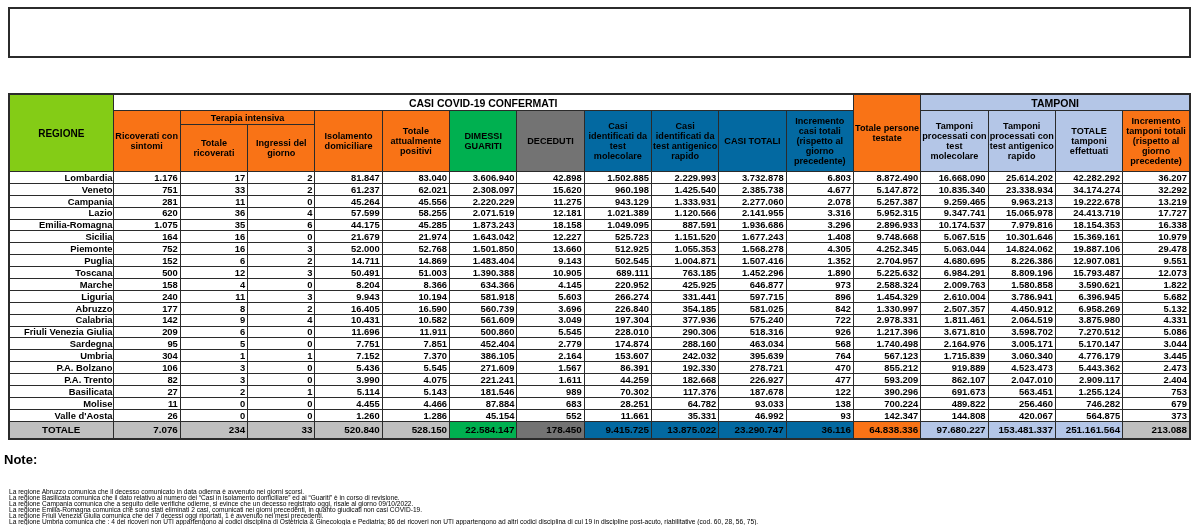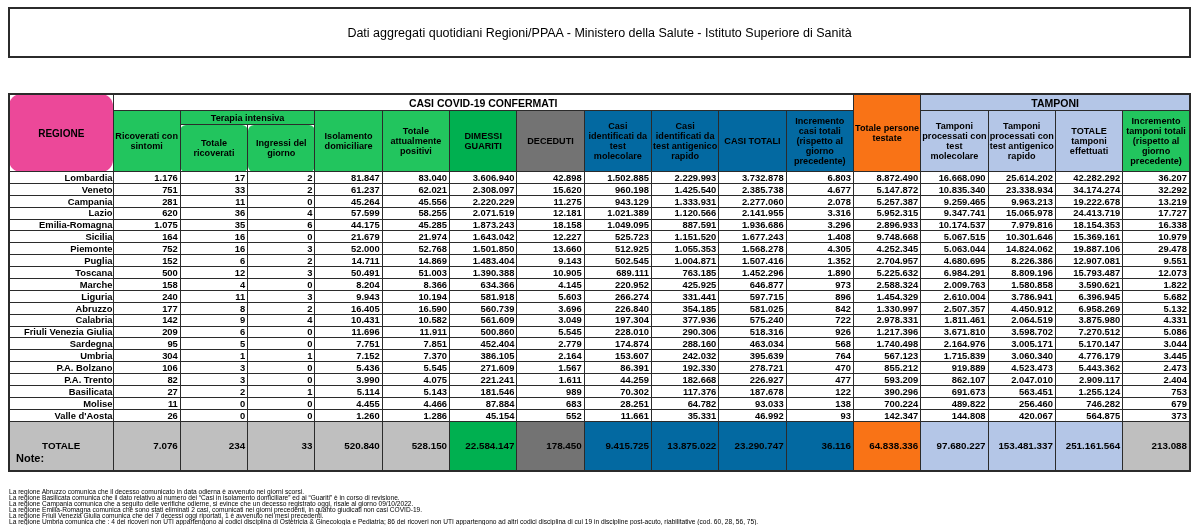--- a/index.html
+++ b/index.html
@@ -16,43 +16,42 @@
   table.data-table {
     position:absolute; left:8px; top:93px; width:1183px;
     border-collapse:collapse; table-layout:fixed;
   }
   table.data-table { border:2px solid #2b2b2b; }
   th, td { border:1px solid #2b2b2b; font-weight:bold; overflow:hidden; }
   thead th { text-align:center; vertical-align:middle; padding:0 1px; }
   .gh { font-size:10.5px; height:15px; }
   .sub { font-size:9.1px; line-height:1.1; }
   .ti-row th { height:13px; }
-  .sub-row th { height:46px;border-radius:6px; }
+  .sub-row th { height:46px; }
   th.regione-head { font-size:10px; }
   tbody td { font-size:9.4px; height:10.9px; line-height:1; padding:0 2px 0 0; text-align:right; white-space:nowrap; background:#fff; }
   tbody td.region { text-align:right; padding:0 0 0 2px; }
   tfoot td { font-size:9.8px; height:16px; line-height:1; text-align:right; padding:0 2px 0 0; white-space:nowrap; }
-  tfoot td.region { text-align:center; padding:16px; }
-  .bg-dgray  { background:#ec4899;border-radius:12px; }
-  .bg-gray   { background:#22c55e; }
+  tfoot td.region { text-align:center; padding:0; }
+  .bg-dgray  { background:#84cc16; }
+  .bg-gray   { background:#f97316; }
   .bg-green  { background:#00b050; }
   .bg-red    { background:#737373; }
   .bg-amber  { background:#0369a1; }
   .bg-cyan   { background:#f97316; }
   .bg-peri   { background:#b4c6e7; }
   .bg-total  { background:#bfbfbf; }
-  .notes-heading { position:absolute; left:16px; top:452px; font-size:11px; font-weight:bold; }
+  .notes-heading { position:absolute; left:4px; top:452px; font-size:13px; font-weight:bold; }
   .note-lines { position:absolute; left:9px; top:489px; font-size:6.6px; line-height:5.9px; }
   .note-lines div { white-space:nowrap; }
 </style>
 </head>
 <body>
 
 <div class="title-box">
-  <div>Dati aggregati quotidiani Regioni/PPAA - Ministero della Salute - Istituto Superiore di Sanità</div>
 </div>
 
 <table class="data-table">
   <colgroup>
     <col style="width:104px">
     <col>
       <col>
       <col>
       <col>
       <col>

